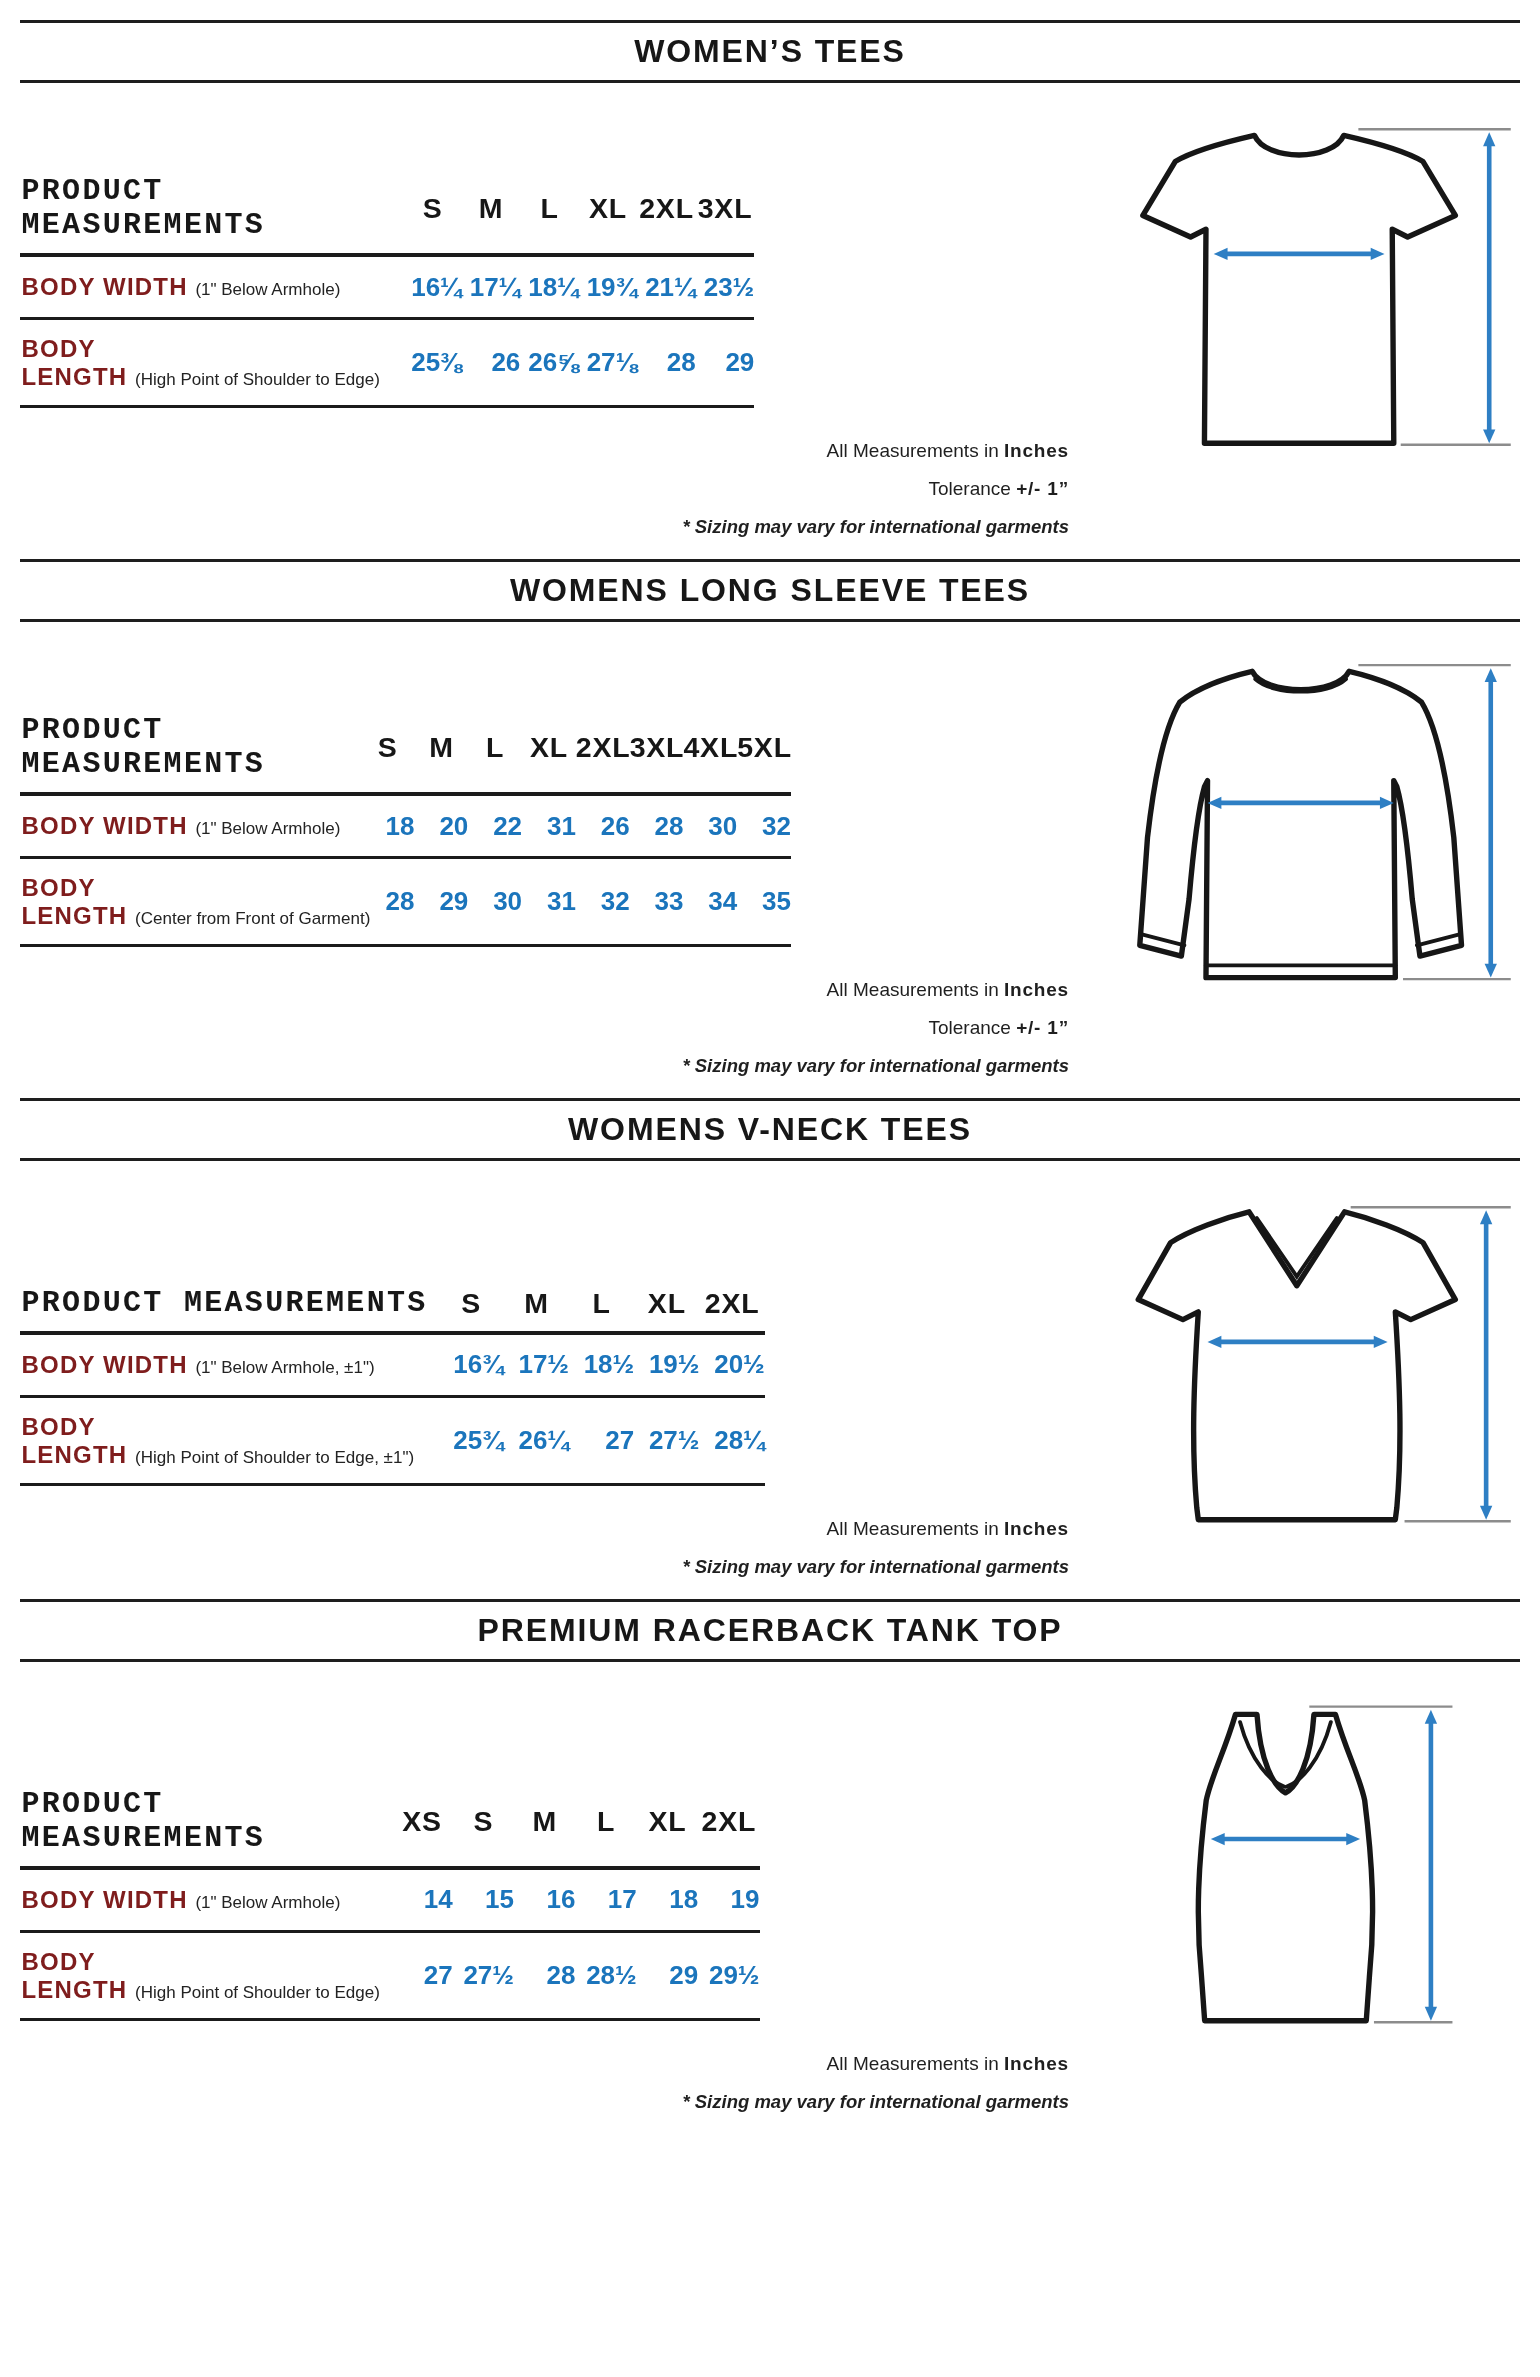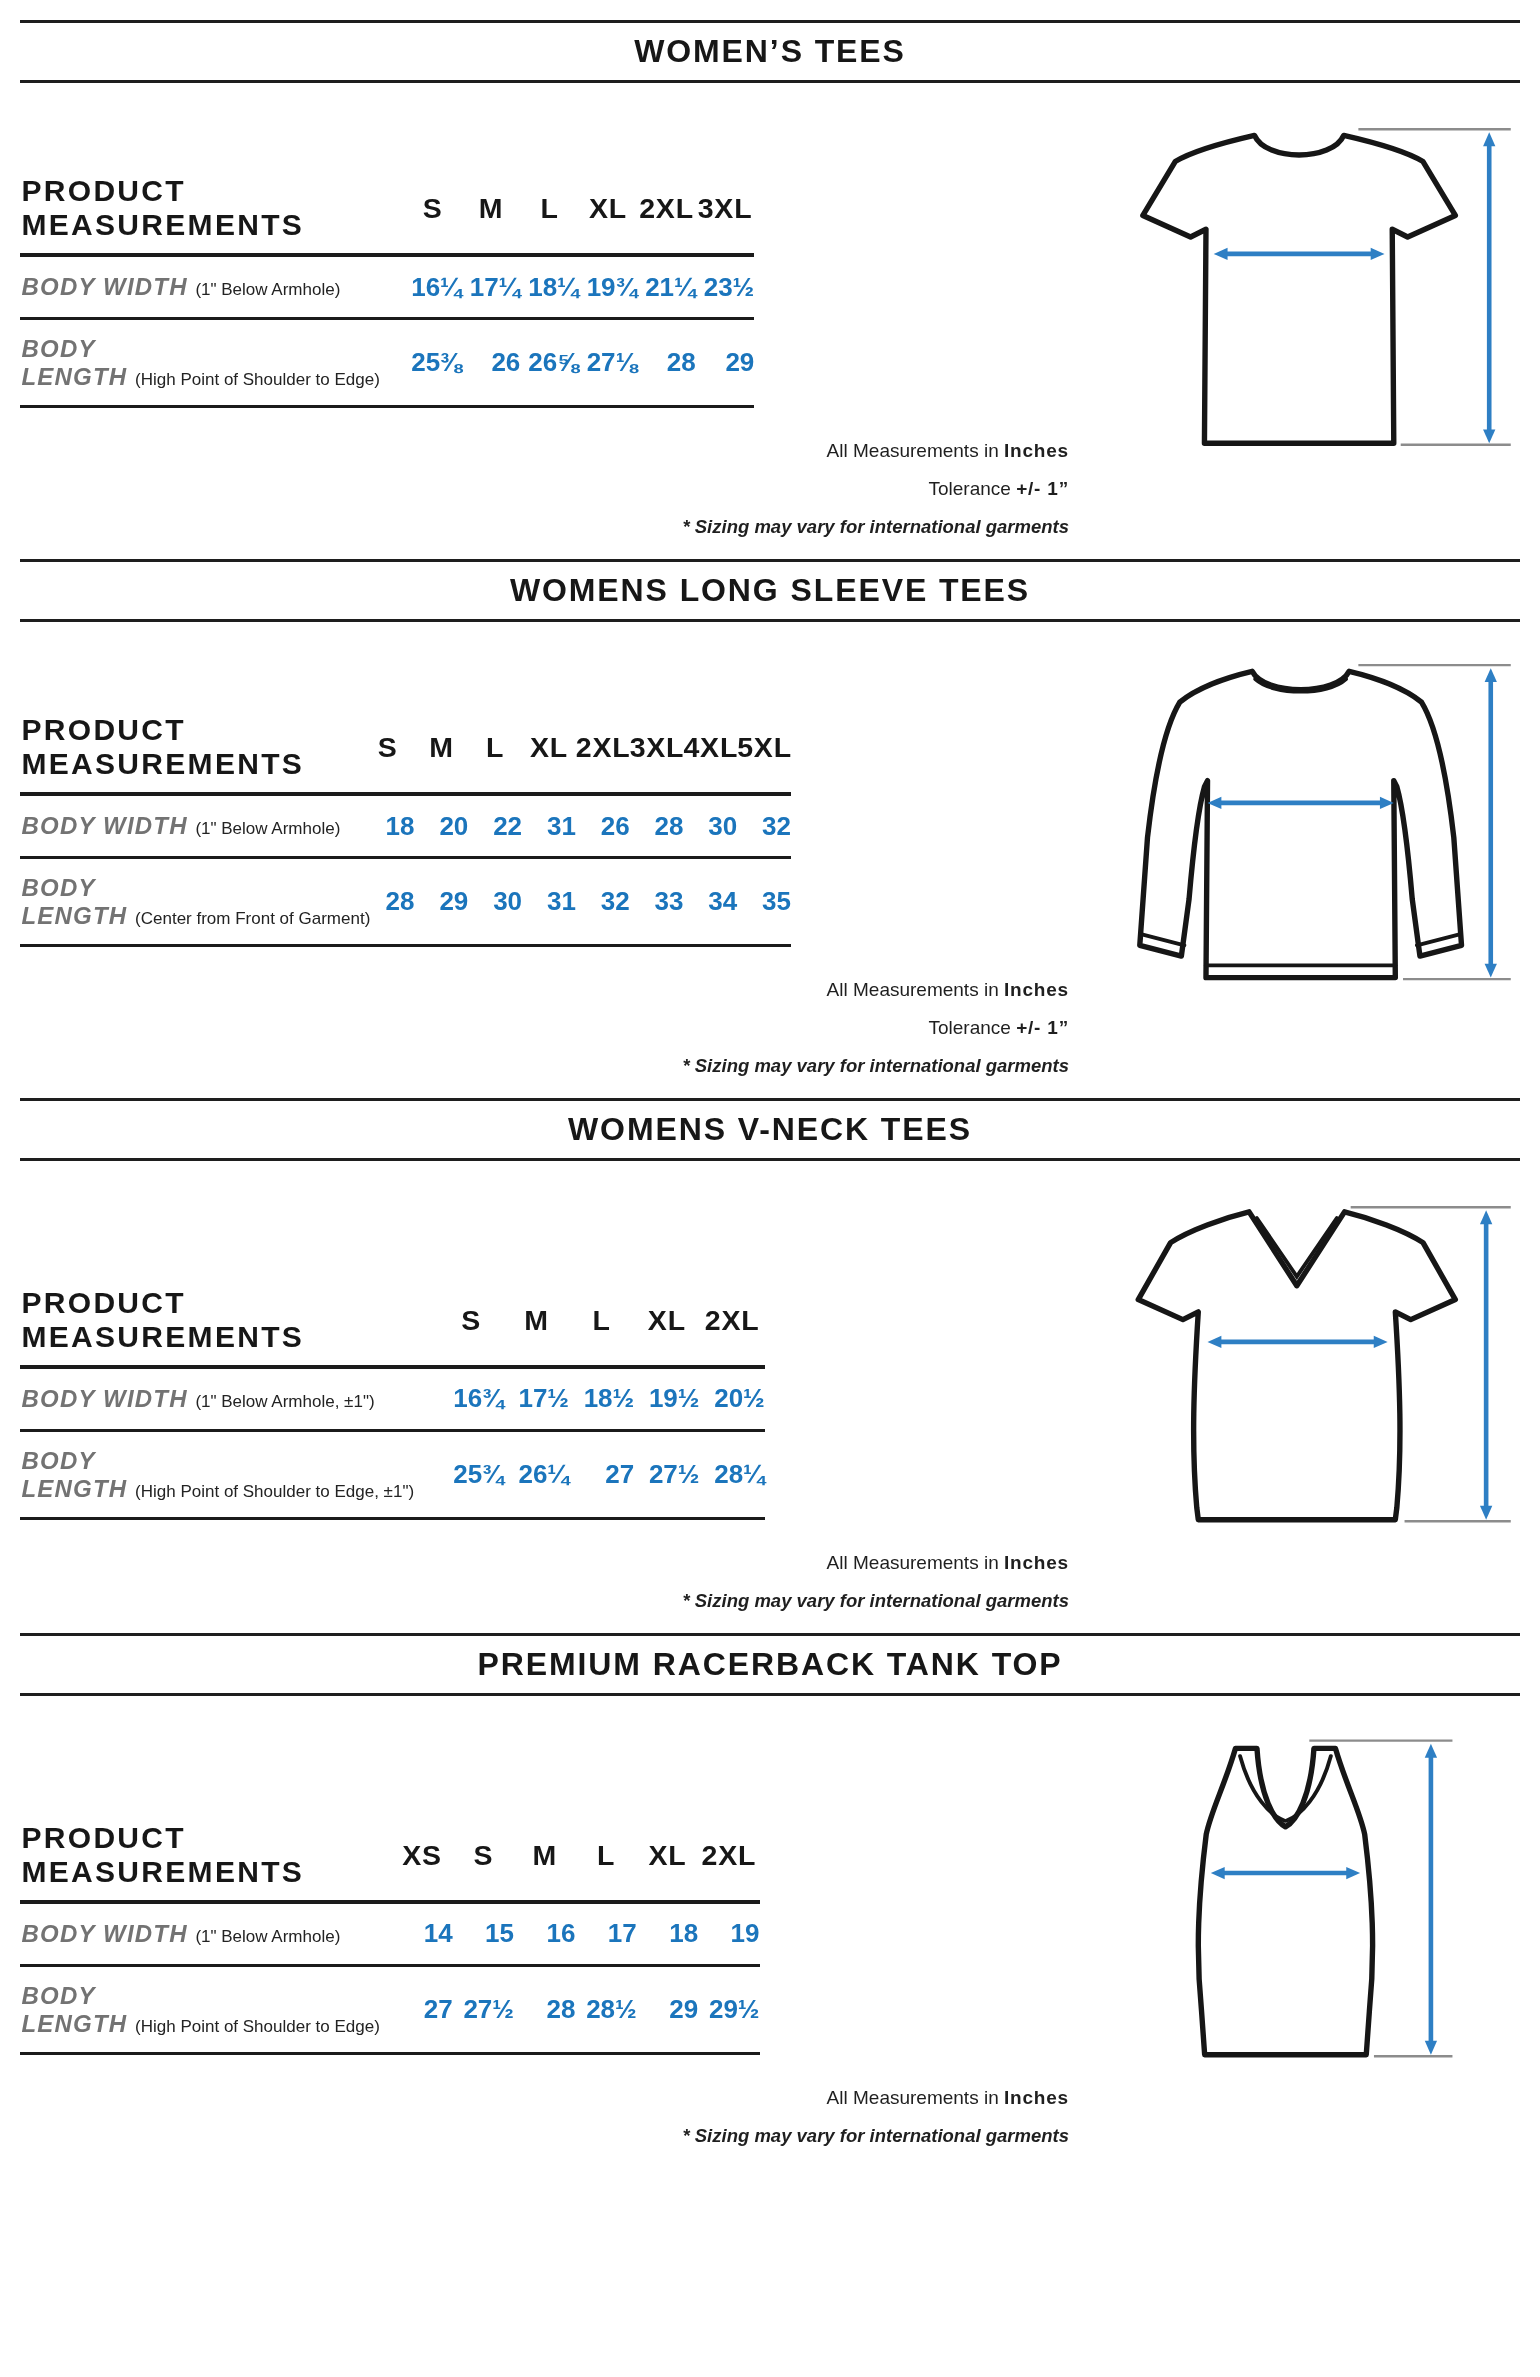--- a/index.html
+++ b/index.html
@@ -16,27 +16,27 @@
   .sec3 .right svg{margin-right:46px;}
   table.chart{border-collapse:collapse;table-layout:fixed;}
   .sec0 table.chart{width:70%;}
   .sec1 table.chart{width:73.5%;}
   .sec2 table.chart{width:71%;}
   .sec3 table.chart{width:70.5%;}
   .sec0 th.plabel{width:52%;}
   .sec1 th.plabel{width:44%;}
   .sec2 th.plabel{width:56%;}
   .sec3 th.plabel{width:50%;}
-  th.plabel{text-align:left;font-size:30px;font-weight:800;letter-spacing:2.3px;color:#171717;padding:0 0 10.8px 1.5px;}
+  th.plabel{text-align:left;font-size:30px;font-weight:800;letter-spacing:2.3px;color:#171717;padding:0 0 10.8px 1.5px;font-family:Liberation Mono, monospace;}
   th.size{font-size:28.5px;font-weight:800;letter-spacing:0.8px;color:#171717;text-align:center;padding:0 0 10.8px;}
   thead tr{border-bottom:4.6px solid #1b1b1b;}
   tbody tr{border-bottom:3.1px solid #1b1b1b;}
   td{vertical-align:middle;}
   td.rowlabel{padding:14.6px 0 14.6px 1.5px;}
-  .rlabel{color:#737373;font-weight:800;font-size:24px;letter-spacing:1.2px;font-style:italic;}
+  .rlabel{color:#7f1d1d;font-weight:800;font-size:24px;letter-spacing:1.2px;}
   .rnote{color:#232323;font-size:17px;margin-left:7.7px;white-space:nowrap;}
   td.val{color:#1b75bc;font-weight:800;font-size:26px;text-align:right;padding:14.6px 0;}
   .notes{margin-top:32px;padding-left:1.5px;text-align:right;}
   .note-line{font-size:19px;margin:0 0 16px;color:#1f1f1f;}
   .note-line b{font-weight:800;letter-spacing:0.8px;}
   .note-line.sizing{font-style:italic;font-weight:600;font-size:18.5px;}
   
   .garment .outline{fill:#ffffff;stroke:#161616;stroke-width:7;stroke-linejoin:round;stroke-linecap:round;}
   .garment .detail{fill:none;stroke:#161616;stroke-width:5;stroke-linecap:round;}
   .garment .gline{stroke:#8c8c8c;stroke-width:3;}

